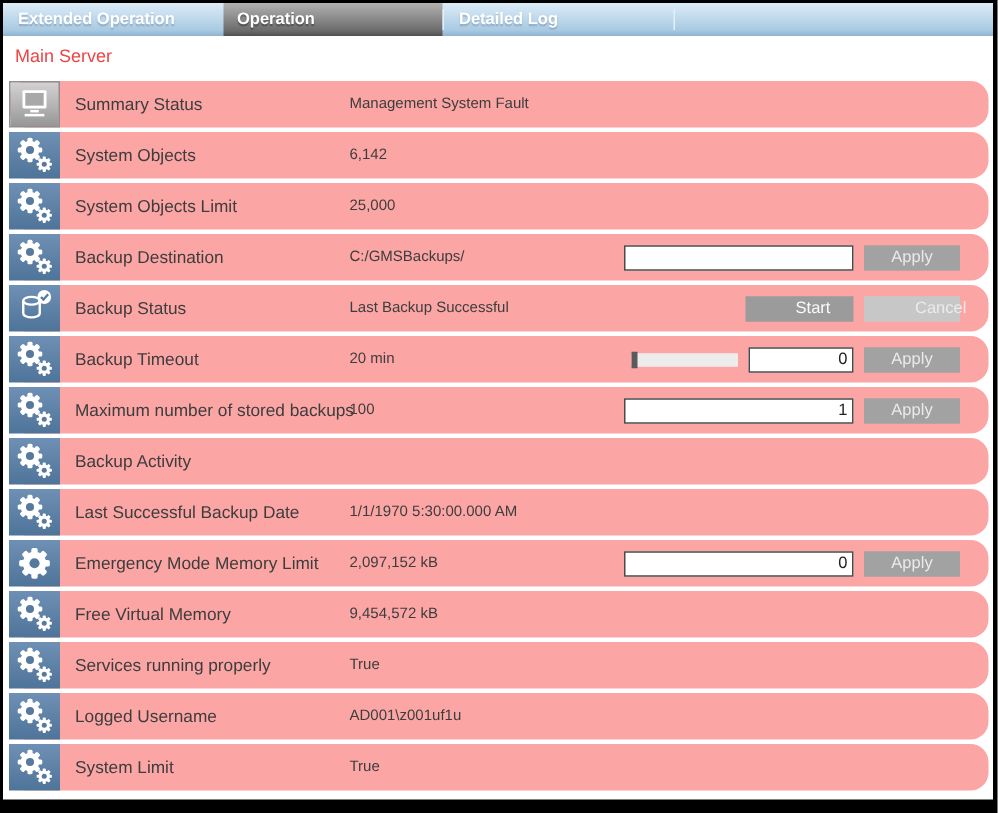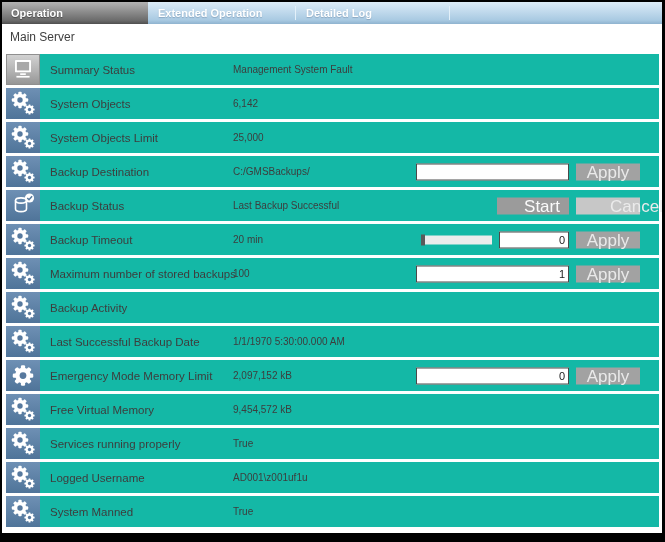--- a/index.html
+++ b/index.html
@@ -25,27 +25,27 @@
     width:146px;padding-left:9px;
     background:linear-gradient(#b2b2b2 0%,#8c8c8c 45%,#6a6a6a 85%,#4f4f4f 100%);
     text-shadow:0 1px 1px rgba(0,0,0,.4);
   }
   .tab-ext{width:147px;}
   .tab-log{width:153px;}
   .tab-sep{width:1px;height:14px;margin-top:4px;background:#e3f0f9;}
   .tab-fill{flex:1;}
   
   .subtitle{
-    margin:6px 0 0 8px;height:16px;font-size:12px;color:#404040;
+    margin:6px 0 0 8px;height:16px;font-size:12px;color:#ef4444;
   }
   
   .rows{margin-top:8px;padding:0 3px 0 4px;}
   .row{
-    position:relative;height:31px;margin-bottom:3px;background:#14b8a6;
-    display:flex;align-items:center;
+    position:relative;height:31px;margin-bottom:3px;background:#fca5a5;
+    display:flex;align-items:center;border-radius:12px;
   }
   .icon-cell{
     width:34px;height:31px;flex:none;box-sizing:border-box;
     display:flex;align-items:center;justify-content:center;
   }
   .icon-blue{background:linear-gradient(#6e90b4,#4f7499);}
   .icon-gray{background:linear-gradient(#d2d2d2 0%,#b3b3b3 55%,#969696 100%);border:1px solid #8f8f8f;}
   .label{
     margin-left:10px;width:183px;flex:none;font-size:11.5px;color:#3d3d3d;white-space:nowrap;
   }
@@ -54,40 +54,40 @@
   }
   .controls{
     position:absolute;right:19px;top:50%;transform:translateY(-50%);
     display:flex;align-items:center;gap:7px;
   }
   .controls input{
     height:15px;border:1px solid #4a4a4a;background:#fff;font-size:11px;
     padding:0 3px;font-family:inherit;color:#222;border-radius:0;
   }
   .btn{
-    height:17px;border:none;font-size:17px;font-family:inherit;
+    height:17px;border:none;font-size:11px;font-family:inherit;
     cursor:pointer;padding:0;line-height:17px;border-radius:0;
   }
   .btn-apply{width:64px;background:#a2a2a2;color:#eaeaea;}
   .btn-start{width:72px;background:#9b9b9b;color:#fafafa;padding-left:18px;}
   .btn-cancel{width:64px;background:#c7c7c7;color:#ebebeb;padding-left:34px;}
   .slider{
     width:71px;height:9px;background:#ececec;position:relative;flex:none;
   }
   .slider .thumb{
     position:absolute;left:0;top:-1px;width:4px;height:11px;background:#5a5a5a;display:block;
   }
 </style>
 </head>
 <body>
 
 <div class="window">
   <div class="tabbar">
+    <div class="tab tab-ext">Extended Operation</div>
     <div class="tab tab-active">Operation</div>
-    <div class="tab tab-ext">Extended Operation</div>
     <div class="tab-sep"></div>
     <div class="tab tab-log">Detailed Log</div>
     <div class="tab-sep"></div>
     <div class="tab-fill"></div>
   </div>
 
   <div class="subtitle">Main Server</div>
 
   <div class="rows">
       <div class="row">
@@ -407,17 +407,17 @@
             <g transform="translate(23.5,21.5) scale(0.62)" fill="#fff">
               <rect x="-1.7" y="-8.2" width="3.4" height="16.4" rx="1" transform="rotate(0)"></rect>
               <rect x="-1.7" y="-8.2" width="3.4" height="16.4" rx="1" transform="rotate(45)"></rect>
               <rect x="-1.7" y="-8.2" width="3.4" height="16.4" rx="1" transform="rotate(90)"></rect>
               <rect x="-1.7" y="-8.2" width="3.4" height="16.4" rx="1" transform="rotate(135)"></rect>
               <circle r="6.2"></circle>
               <circle r="2.7" fill="#57799e"></circle>
             </g>
           </svg>
         </div>
-        <div class="label">System Manned</div>
+        <div class="label">System Limit</div>
         <div class="value">True</div>
       </div>
     </div>
 </div>
 
 </body></html>

